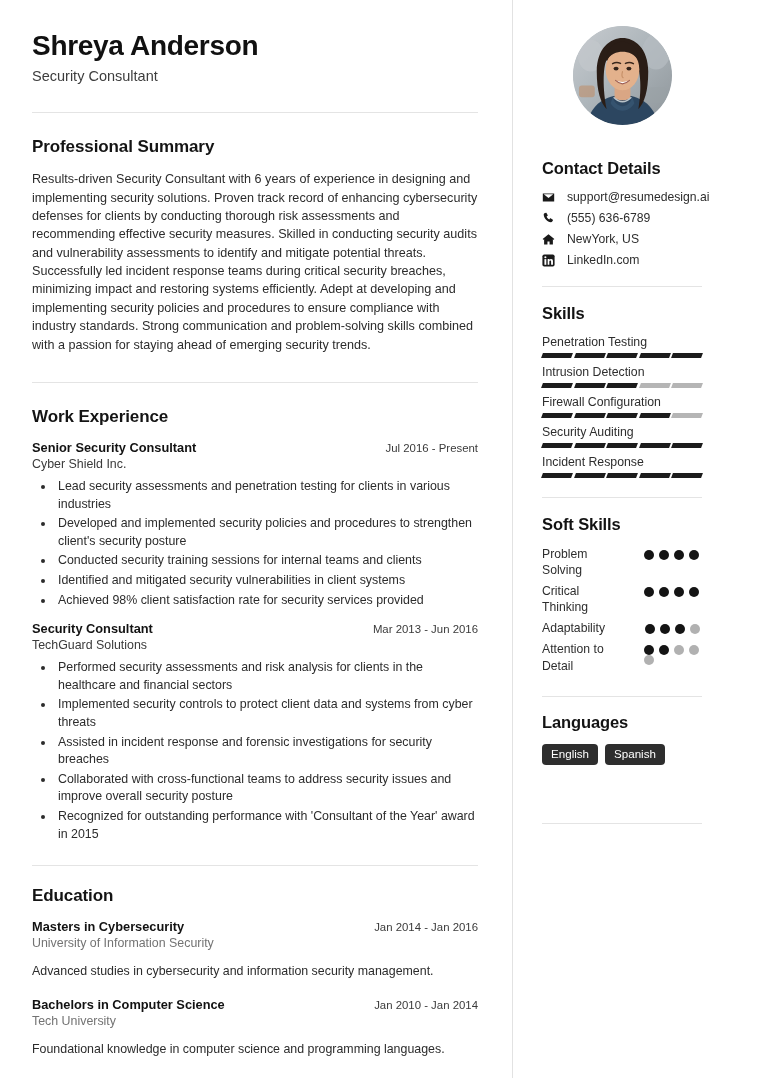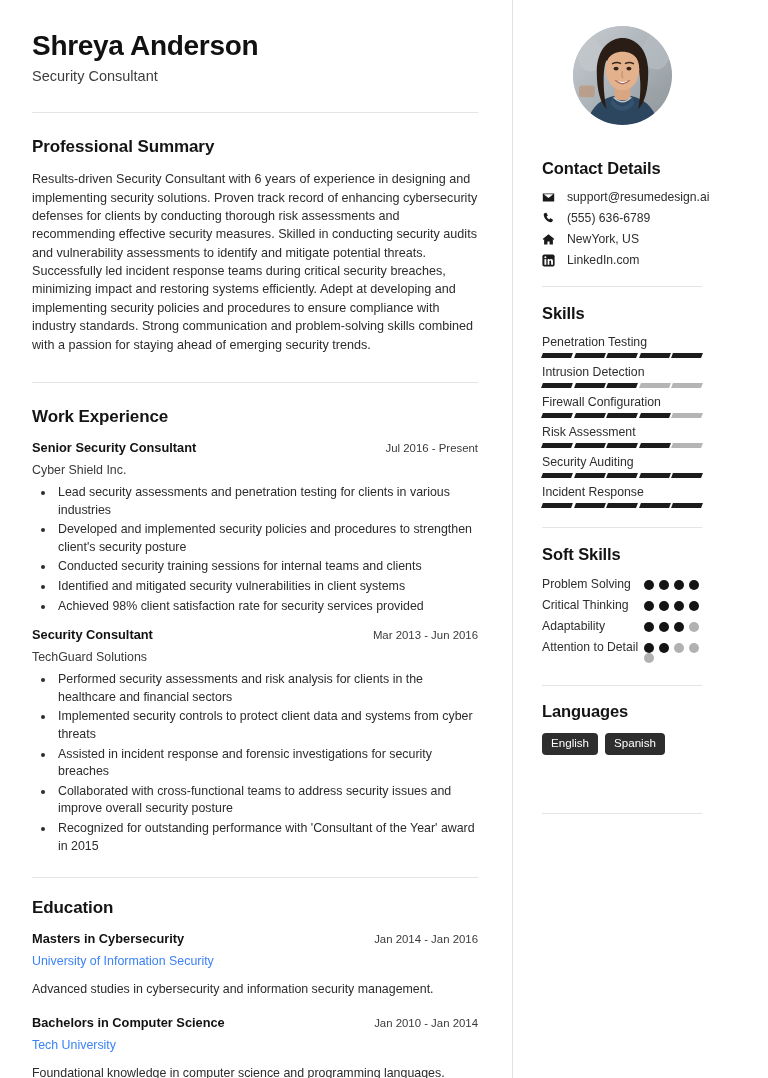--- a/index.html
+++ b/index.html
@@ -90,21 +90,21 @@
   .exp-date {
     font-size: 11.4px;
     color: #3b3b3b;
     white-space: nowrap;
     padding-left: 10px;
   }
 
   .exp-company {
     font-size: 12.4px;
     color: #3a3a3a;
-    margin-top: 8px;
+    margin-top: 2px;
   }
 
   ul.bullets {
     margin: 7px 0 0 0;
     padding-left: 23px;
   }
 
   ul.bullets li {
     font-size: 12.4px;
     line-height: 1.42;
@@ -129,22 +129,22 @@
 
   .edu-date {
     font-size: 11.4px;
     color: #3b3b3b;
     white-space: nowrap;
     padding-left: 10px;
   }
 
   .edu-school {
     font-size: 12.4px;
-    color: #3b82f6;
-    margin-top: 8px;
+    color: #737373;
+    margin-top: 2px;
   }
 
   .edu-desc {
     font-size: 12.4px;
     line-height: 1.42;
     color: #2c2c2c;
     margin-top: 13px;
   }
 
   .bottom-rule {
@@ -233,20 +233,21 @@
     transform: skewX(-20deg);
   }
   .seg.on { background: #1c1c1c; }
 
   
   .soft-row {
     display: flex;
     align-items: flex-start;
     justify-content: space-between;
     margin-bottom: 5px;
+    gap: 40px;
   }
 
   .soft-name {
     font-size: 12.2px;
     color: #2e2e2e;
     line-height: 1.32;
     max-width: 112px;
   }
 
   .dots {
@@ -490,30 +491,20 @@
         <div class="skill-name">Firewall Configuration</div>
         <div class="skill-bars">
           <span class="seg on"></span>
           <span class="seg on"></span>
           <span class="seg on"></span>
           <span class="seg on"></span>
           <span class="seg"></span>
         </div>
       </div>
 
-      <div class="skill-item">
-        <div class="skill-name">Risk Assessment</div>
-        <div class="skill-bars">
-          <span class="seg on"></span>
-          <span class="seg on"></span>
-          <span class="seg on"></span>
-          <span class="seg on"></span>
-          <span class="seg"></span>
-        </div>
-      </div>
 
       <div class="skill-item">
         <div class="skill-name">Security Auditing</div>
         <div class="skill-bars">
           <span class="seg on"></span>
           <span class="seg on"></span>
           <span class="seg on"></span>
           <span class="seg on"></span>
           <span class="seg on"></span>
         </div>

